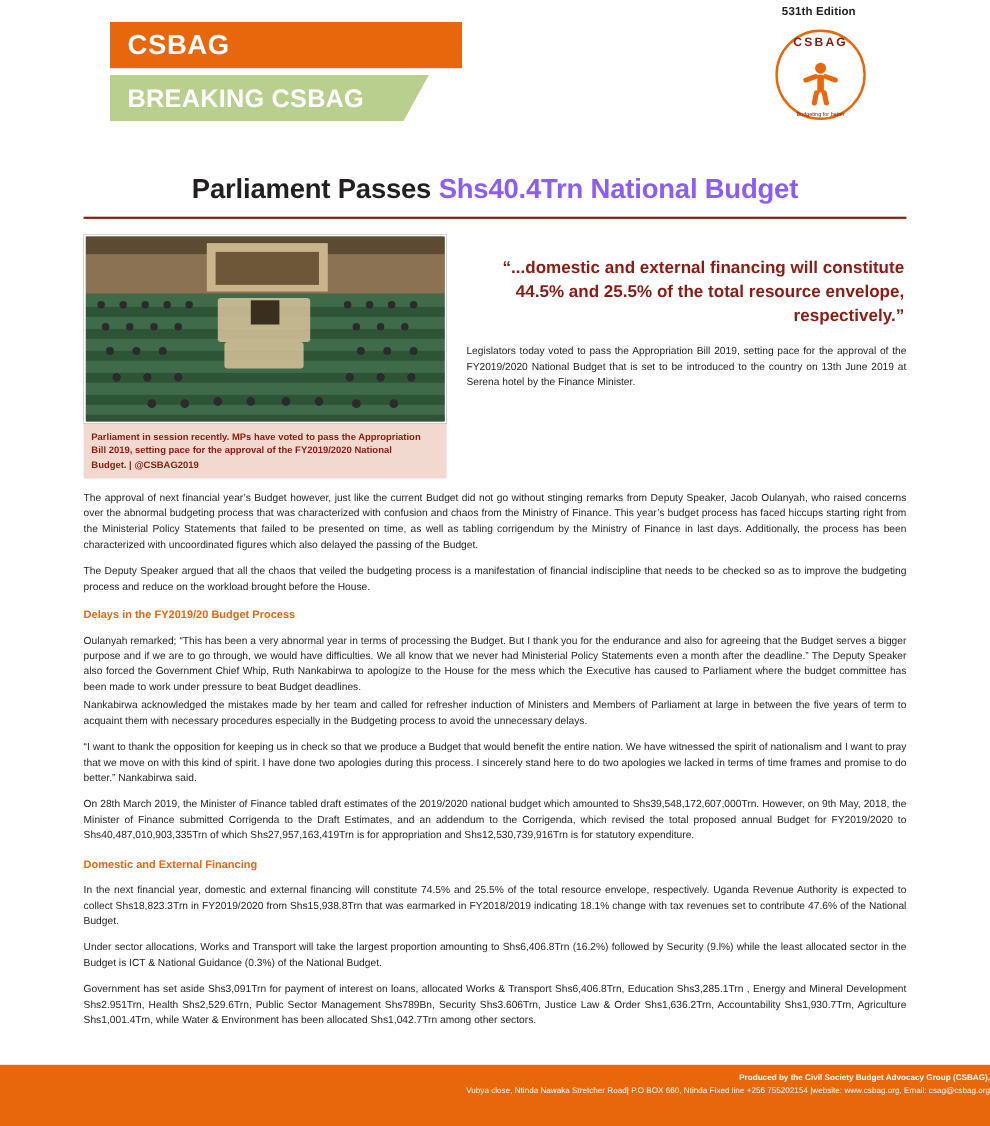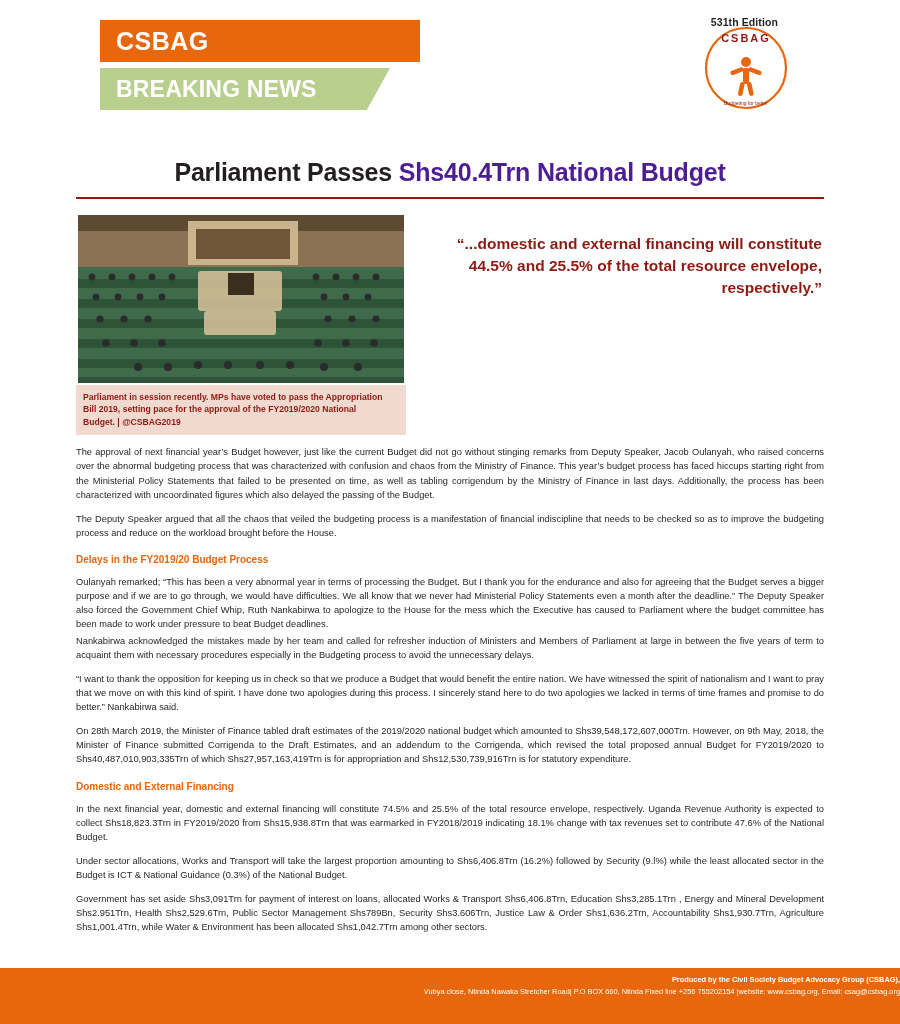--- a/index.html
+++ b/index.html
@@ -14,21 +14,21 @@
     overflow: hidden;
   }
 
   
   .header {
     position: relative;
     height: 130px;
   }
   .edition {
     position: absolute;
-    top: 16px;
+    top: 5px;
     right: 122px;
     font-size: 10.5px;
     font-weight: bold;
     color: #231f20;
     letter-spacing: .1px;
   }
   .brand-bar {
     position: absolute;
     left: 100px;
     top: 20px;
@@ -81,21 +81,21 @@
     margin-top: 28px;
     text-align: center;
     padding: 0 60px;
   }
   .headline {
     font-size: 25px;
     font-weight: bold;
     color: #231f20;
     letter-spacing: -.2px;
   }
-  .headline .accent { color: #4c1d95; }
+  .headline .accent { color: #8b5cf6; }
   .rule {
     margin: 10px auto 0;
     width: 748px;
     height: 2px;
     background: #8c1b13;
   }
 
   
   .content {
     padding: 14px 76px 0 76px;
@@ -180,21 +180,21 @@
 
 <div class="header">
 
   <div class="edition">531th Edition</div>
 
   <div class="brand-bar">
     <span>CSBAG</span>
   </div>
 
   <div class="breaking-bar">
-    <span>BREAKING NEWS</span>
+    <span>BREAKING CSBAG</span>
   </div>
 
   <div class="logo">
     <svg width="92" height="92" viewBox="0 0 92 92">
       <circle cx="46" cy="46" r="40" fill="none" stroke="#e8670c" stroke-width="2.2"></circle>
       <text x="46" y="20" font-family="Liberation Sans, sans-serif" font-size="11" font-weight="bold" fill="#8c1b13" text-anchor="middle" letter-spacing="2">CSBAG</text>
       <g fill="#e8670c">
         <circle cx="46" cy="40" r="5"></circle>
         <rect x="43" y="46" width="6" height="16" rx="2"></rect>
         <rect x="30" y="47" width="14" height="4.4" rx="2.2" transform="rotate(-20 37 49)"></rect>
@@ -278,20 +278,21 @@
               <circle cx="280" cy="152" r="4"></circle>
           </g>
           <rect x="150" y="58" width="26" height="22" fill="#3a2e1e"></rect>
         </svg>
       </div>
       <div class="caption">Parliament in session recently. MPs have voted to pass the Appropriation Bill 2019, setting pace for the approval of the FY2019/2020 National Budget. | @CSBAG2019</div>
     </div>
 
     <div class="right-col">
       <div class="pullquote">“...domestic and external financing will constitute 44.5% and 25.5% of the total resource envelope, respectively.”</div>
+      <div class="lede">Legislators today voted to pass the Appropriation Bill 2019, setting pace for the approval of the FY2019/2020 National Budget that is set to be introduced to the country on 13th June 2019 at Serena hotel by the Finance Minister.</div>
     </div>
   </div>
 
   <p class="body">The approval of next financial year’s Budget however, just like the current Budget did not go without stinging remarks from Deputy Speaker, Jacob Oulanyah, who raised concerns over the abnormal budgeting process that was characterized with confusion and chaos from the Ministry of Finance. This year’s budget process has faced hiccups starting right from the Ministerial Policy Statements that failed to be presented on time, as well as tabling corrigendum by the Ministry of Finance in last days. Additionally, the process has been characterized with uncoordinated figures which also delayed the passing of the Budget.</p>
   <p class="body">The Deputy Speaker argued that all the chaos that veiled the budgeting process is a manifestation of financial indiscipline that needs to be checked so as to improve the budgeting process and reduce on the workload brought before the House.</p>
 
   <h3 class="sub">Delays in the FY2019/20 Budget Process</h3>
 
   <p class="body">Oulanyah remarked; “This has been a very abnormal year in terms of processing the Budget. But I thank you for the endurance and also for agreeing that the Budget serves a bigger purpose and if we are to go through, we would have difficulties. We all know that we never had Ministerial Policy Statements even a month after the deadline.” The Deputy Speaker also forced the Government Chief Whip, Ruth Nankabirwa to apologize to the House for the mess which the Executive has caused to Parliament where the budget committee has been made to work under pressure to beat Budget deadlines.</p>
   <p class="body tight">Nankabirwa acknowledged the mistakes made by her team and called for refresher induction of Ministers and Members of Parliament at large in between the five years of term to acquaint them with necessary procedures especially in the Budgeting process to avoid the unnecessary delays.</p>

